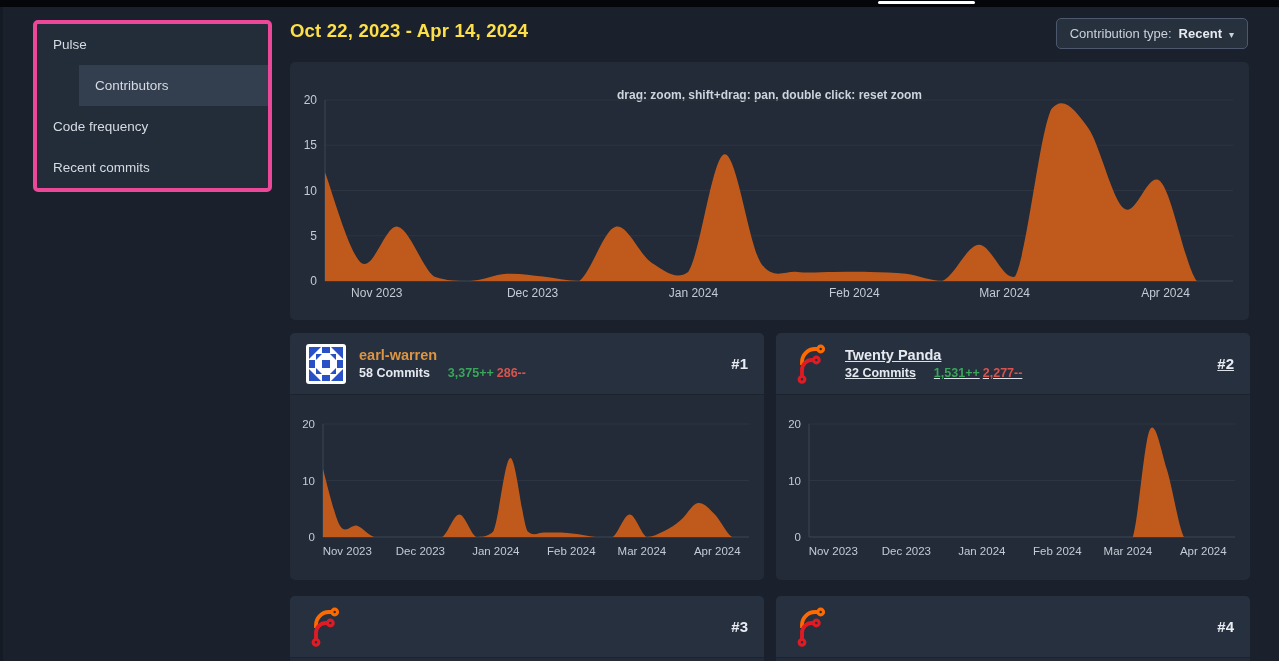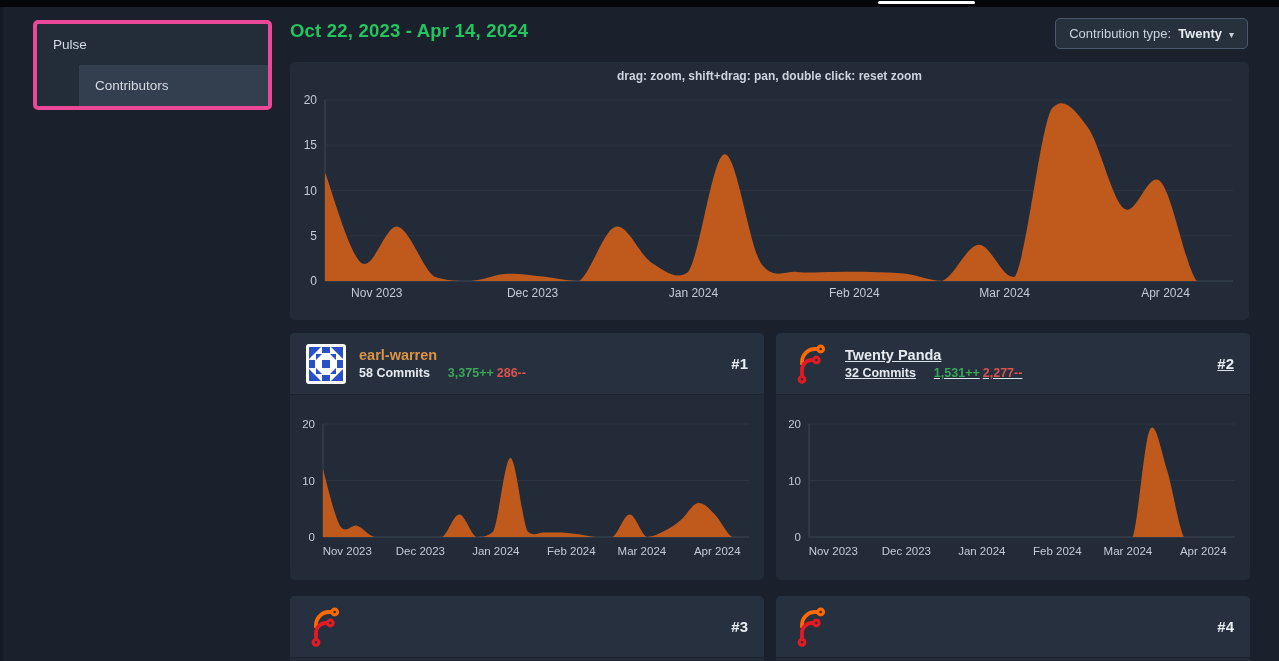--- a/index.html
+++ b/index.html
@@ -34,38 +34,38 @@
     position:absolute;left:33px;top:20px;width:239px;
     background:var(--menu-bg);border:4px solid #ec4899;border-radius:5px;overflow:hidden;
   }
   .menu-item{
     padding:12px 16px;font-size:13.5px;color:#d5dbe3;cursor:pointer;line-height:17px;
   }
   .menu-item.active{background:var(--menu-active-bg);margin-left:42px;}
 
   .date-range{
     position:absolute;left:290px;top:20px;margin:0;
-    font-size:18.5px;font-weight:700;color:#22c55e;letter-spacing:.2px;
+    font-size:18.5px;font-weight:700;color:#fde047;letter-spacing:.2px;
   }
 
   .dropdown{
     position:absolute;right:31px;top:18px;height:31px;
     display:flex;align-items:center;gap:7px;padding:0 13px;
     background:#27303d;border:1px solid #4c586d;border-radius:5px;
     font-size:13px;color:#c9d1dc;cursor:pointer;
   }
   .dropdown b{color:#e7ecf2;}
   .dropdown .caret{font-size:10px;color:#c9d1dc;margin-top:1px;}
 
   .panel{
     position:absolute;background:var(--panel-bg);border-radius:5px;
   }
   .main-chart-panel{left:290px;top:62px;width:959px;height:258px;}
   .chart-hint{
-    position:absolute;top:7px;left:0;width:100%;text-align:center;
+    position:absolute;top:26px;left:0;width:100%;text-align:center;
     font-size:12px;font-weight:700;color:#ccd4de;
   }
   .main-chart-panel svg{position:absolute;left:0;top:0;}
 
   .card{width:474px;height:247px;}
   .card.clipped{height:247px;}
   .card-header{
     height:62px;display:flex;align-items:center;gap:13px;padding:0 16px;
     background:var(--panel-header-bg);border-radius:5px 5px 0 0;
     border-bottom:1px solid #1c232d;
@@ -85,27 +85,29 @@
 <body>
 
 <div class="topbar">
   <div class="tab-underline"></div>
 </div>
 <div class="window-edge"></div>
 
 <nav class="menu">
   <div class="menu-item">Pulse</div>
   <div class="menu-item active">Contributors</div>
+  <div class="menu-item">Code frequency</div>
+  <div class="menu-item">Recent commits</div>
 </nav>
 
 <h2 class="date-range">Oct 22, 2023 - Apr 14, 2024</h2>
 
 <button class="dropdown">
   <span>Contribution type:</span>
-  <b>Twenty</b>
+  <b>Recent</b>
   <span class="caret">▾</span>
 </button>
 
 <div class="panel main-chart-panel">
   <div class="chart-hint">drag: zoom, shift+drag: pan, double click: reset zoom</div>
   <svg width="959" height="258">
       <line x1="35" x2="943" y1="219" y2="219" stroke="#3d4754" stroke-width="1"></line>
       <text x="27" y="223" text-anchor="end" fill="#c3cbd6" font-size="12">0</text>
       <line x1="35" x2="943" y1="173.75" y2="173.75" stroke="#2c3541" stroke-width="1"></line>
       <text x="27" y="177.75" text-anchor="end" fill="#c3cbd6" font-size="12">5</text>

